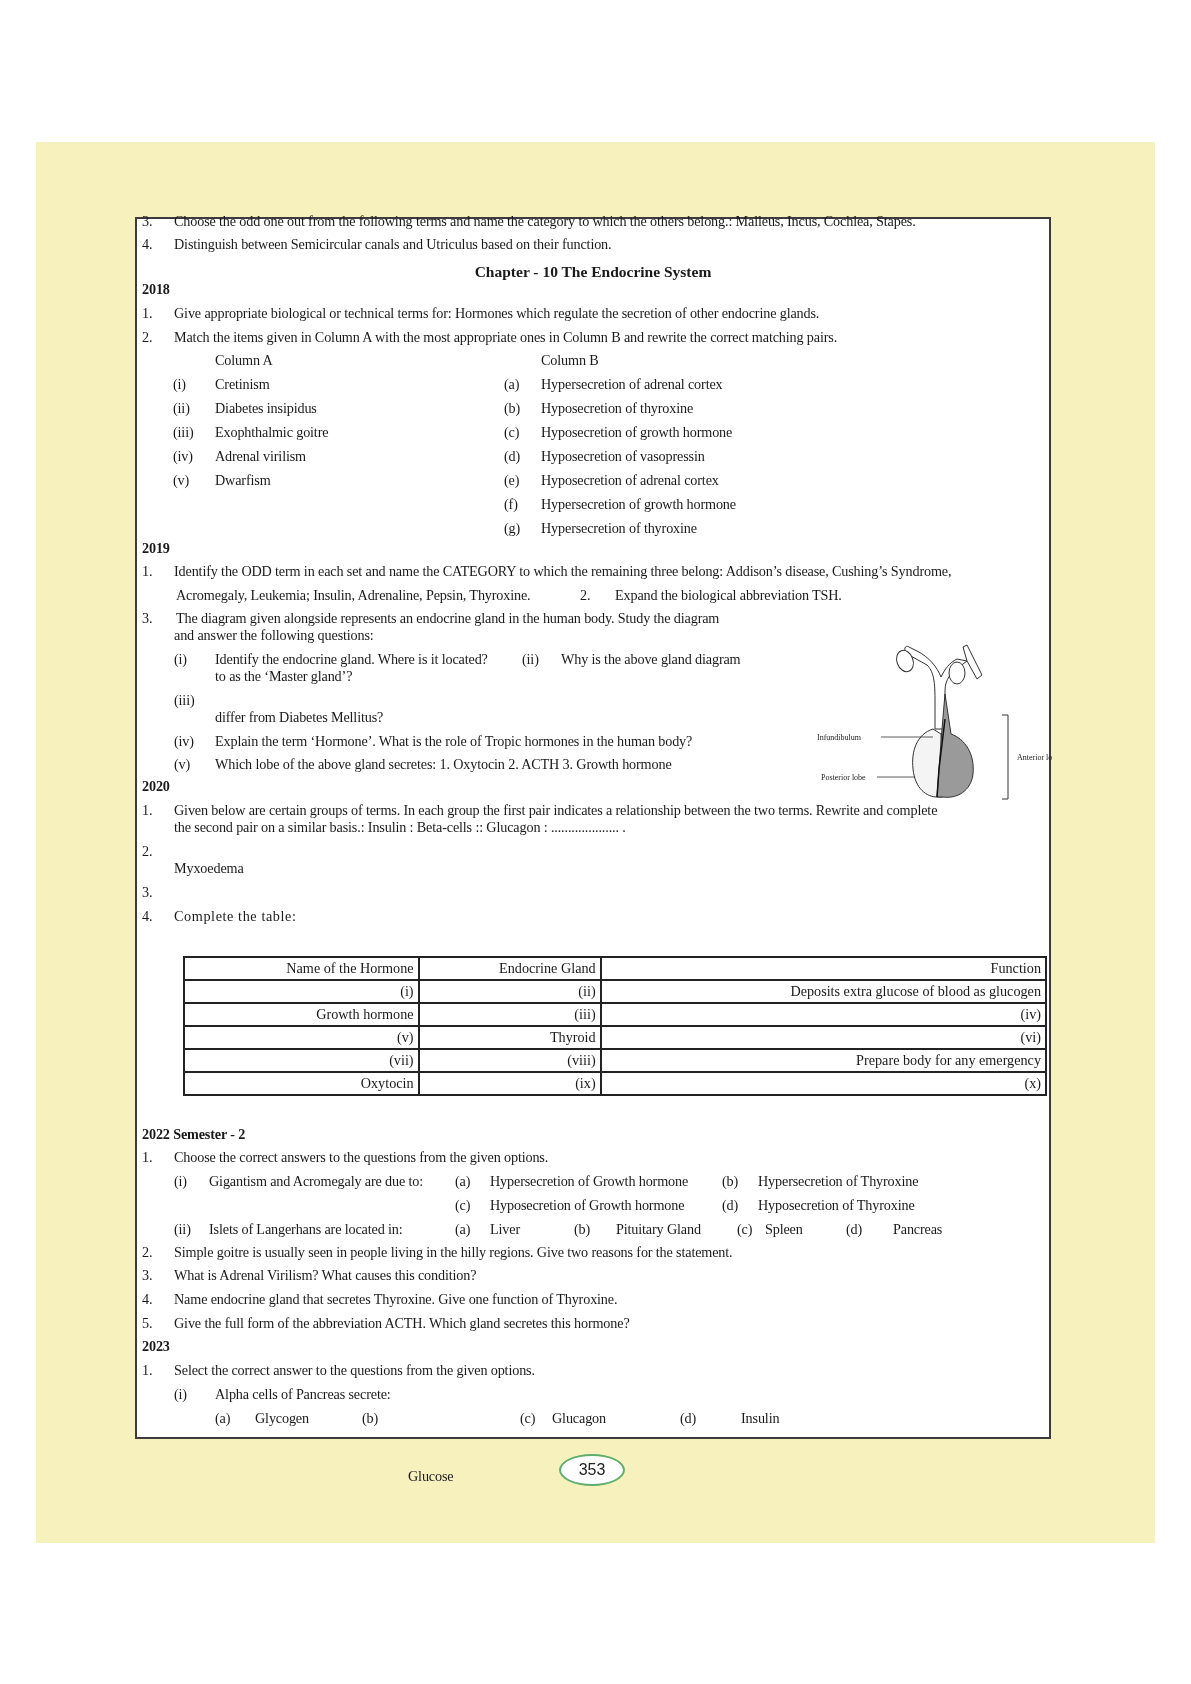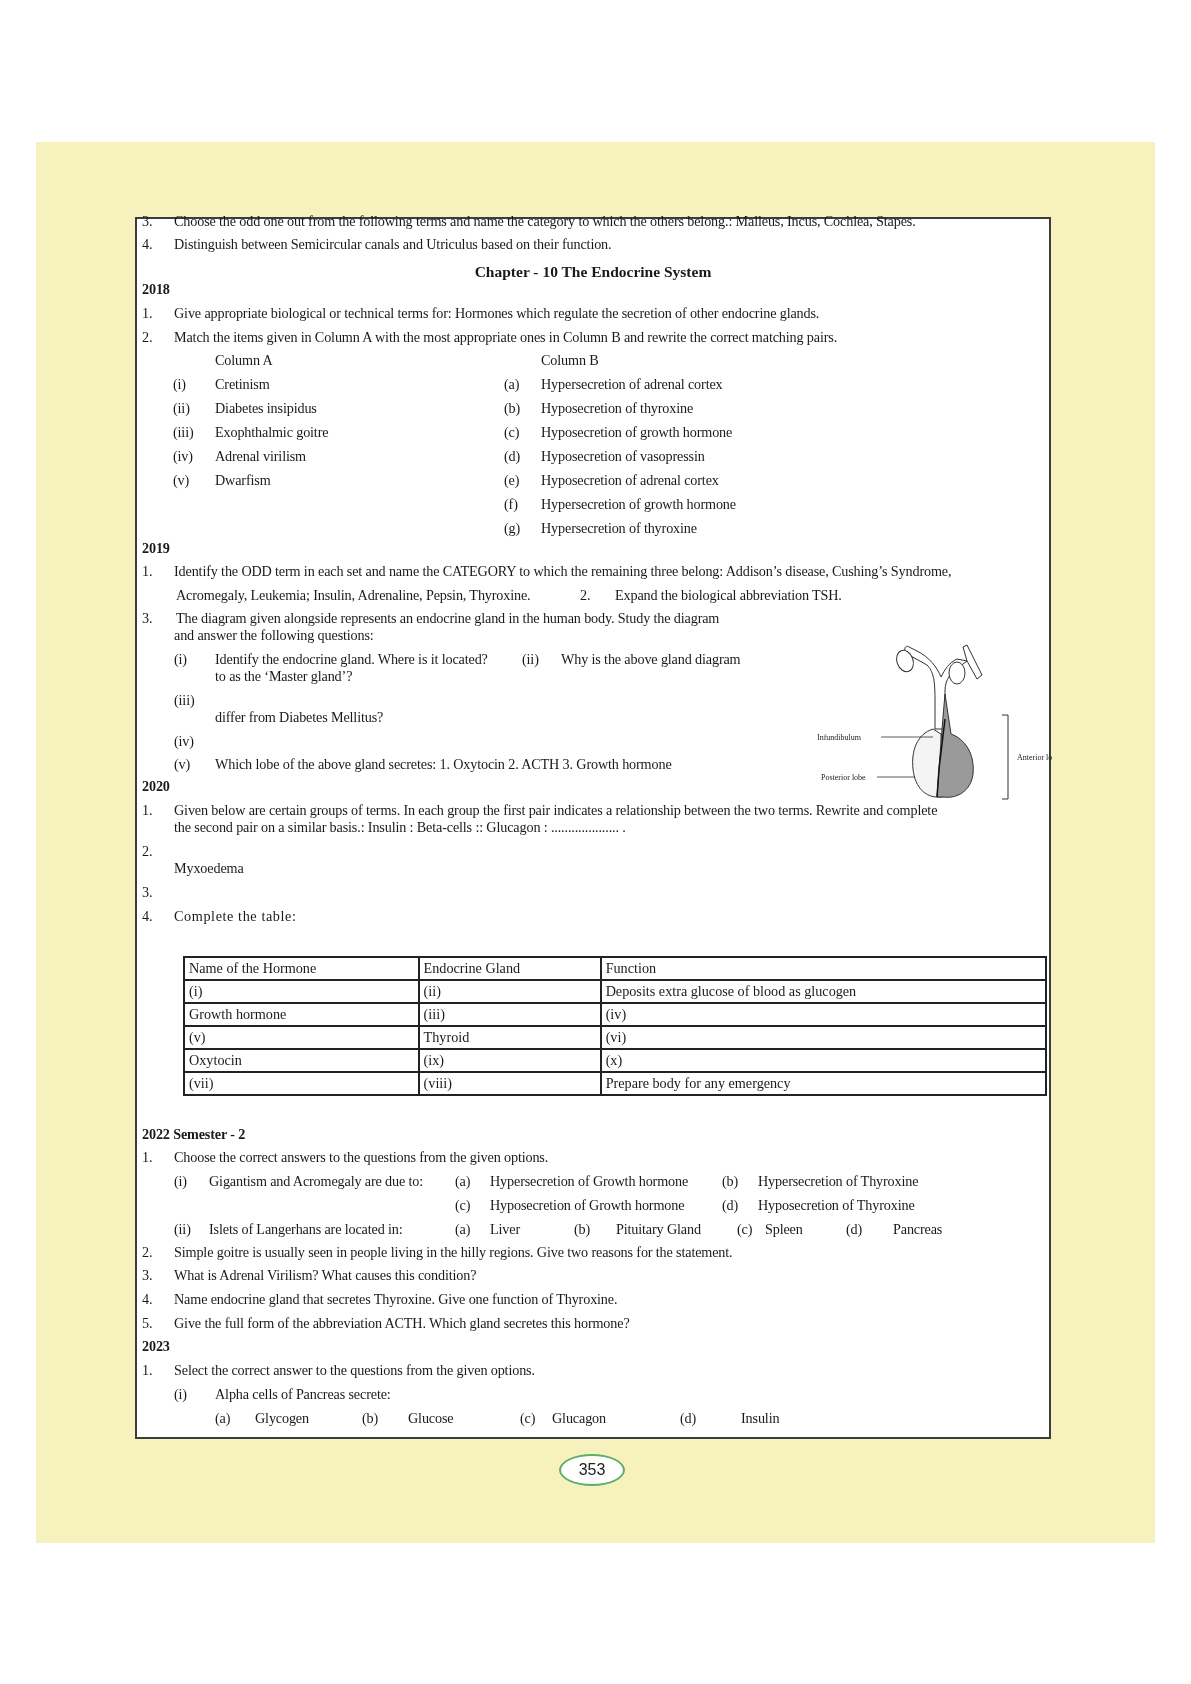--- a/index.html
+++ b/index.html
@@ -4,21 +4,21 @@
 <style>
   html, body { margin:0; padding:0; }
   body { width:1191px; height:1684px; background:#ffffff; position:relative; font-family:"Liberation Serif", "DejaVu Serif", serif; color:#1a1a1a; }
   .page-bg { position:absolute; left:36px; top:142px; width:1119px; height:1401px; background:#f7f1bd; }
   .box { position:absolute; left:135px; top:217px; width:916px; height:1222px; background:#ffffff; border:2px solid #3c3c3c; box-sizing:border-box; }
   .ln { position:absolute; font-size:14.2px; line-height:17px; white-space:nowrap; letter-spacing:-0.15px; }
   .num { position:absolute; font-size:14.2px; line-height:17px; }
   .bold { font-weight:bold; }
   .chapter { position:absolute; left:0; width:100%; text-align:center; font-weight:bold; font-size:15.5px; }
   table.ct { position:absolute; left:46px; top:737px; width:864px; border-collapse:collapse; font-size:14.2px; }
-  table.ct td { border:2px solid #222; text-align:left; height:21px; padding:0 4px; }
+  table.ct td { border:2px solid #222; text-align:right; height:21px; padding:0 4px; }
   .pagenum { position:absolute; left:559px; top:1454px; width:66px; height:32px; border:2px solid #5cae6a; border-radius:50%; background:#fff; box-sizing:border-box; text-align:center; line-height:28px; font-family:"Liberation Sans", sans-serif; font-size:16px; color:#222; }
   .diagram { position:absolute; left:680px; top:420px; width:235px; height:170px; }
   .dlabel { font-family:"Liberation Serif", serif; font-size:8px; fill:#222; }
 </style>
 </head>
 <body>
 
 <div class="page-bg"></div>
 
 <div class="box">
@@ -79,20 +79,21 @@
   <span class="ln" style="left:37px;top:432px">(i)</span>
   <span class="ln" style="left:78px;top:432px">Identify the endocrine gland. Where is it located?</span>
   <span class="ln" style="left:385px;top:432px">(ii)</span>
   <span class="ln" style="left:424px;top:432px">Why is the above gland diagram</span>
   <span class="ln" style="left:78px;top:449px">to as the ‘Master gland’?</span>
 
   <span class="ln" style="left:37px;top:473px">(iii)</span>
   <span class="ln" style="left:78px;top:490px">differ from Diabetes Mellitus?</span>
 
   <span class="ln" style="left:37px;top:514px">(iv)</span>
+  <span class="ln" style="left:78px;top:514px">Explain the term ‘Hormone’. What is the role of Tropic hormones in the human body?</span>
   <span class="ln" style="left:37px;top:537px">(v)</span>
   <span class="ln" style="left:78px;top:537px">Which lobe of the above gland secretes: 1.  Oxytocin     2.   ACTH      3.  Growth hormone</span>
 
   <svg class="diagram" viewBox="0 0 235 170">
 
     <path d="M92,8 C88,5 85,12 92,16 L110,26 C116,32 118,40 118,60 L118,90 L128,90 L128,52 C128,40 134,34 142,28 L150,22 L160,40 L165,36 L150,6 L146,8 L150,22 L140,20 C132,24 128,30 124,38 C120,28 112,18 100,12 Z" fill="#fff" stroke="#333" stroke-width="1"></path>
     <ellipse cx="88" cy="22" rx="8" ry="11" fill="#fff" stroke="#333" stroke-width="1" transform="rotate(-20 88 22)"></ellipse>
     <ellipse cx="140" cy="34" rx="8" ry="11" fill="#fff" stroke="#333" stroke-width="1"></ellipse>
 
     <path d="M116,90 C100,95 94,112 96,130 C98,150 110,158 120,158 L126,158 L124,95 Z" fill="#f4f4f4" stroke="#333" stroke-width="1"></path>
@@ -137,28 +138,28 @@
       <td>Growth hormone</td>
       <td>(iii)</td>
       <td>(iv)</td>
     </tr>
     <tr>
       <td>(v)</td>
       <td>Thyroid</td>
       <td>(vi)</td>
     </tr>
     <tr>
+      <td>(vii)</td>
+      <td>(viii)</td>
+      <td>Prepare body for any emergency</td>
+    </tr>
+    <tr>
       <td>Oxytocin</td>
       <td>(ix)</td>
       <td>(x)</td>
-    </tr>
-    <tr>
-      <td>(vii)</td>
-      <td>(viii)</td>
-      <td>Prepare body for any emergency</td>
     </tr>
   </tbody>
     </table>
 
   <span class="ln bold" style="left:5px;top:907px">2022 Semester - 2</span>
   <span class="num" style="left:5px;top:930px">1.</span>
   <span class="ln" style="left:37px;top:930px">Choose the correct answers to the questions from the given options.</span>
 
   <span class="ln" style="left:37px;top:954px">(i)</span>
   <span class="ln" style="left:72px;top:954px">Gigantism and Acromegaly are due to:</span>
@@ -193,20 +194,20 @@
 
   <span class="ln bold" style="left:5px;top:1119px">2023</span>
   <span class="num" style="left:5px;top:1143px">1.</span>
   <span class="ln" style="left:37px;top:1143px">Select the correct answer to the questions from the given options.</span>
   <span class="ln" style="left:37px;top:1167px">(i)</span>
   <span class="ln" style="left:78px;top:1167px">Alpha cells of Pancreas secrete:</span>
 
   <span class="ln" style="left:78px;top:1191px">(a)</span>
   <span class="ln" style="left:118px;top:1191px">Glycogen</span>
   <span class="ln" style="left:225px;top:1191px">(b)</span>
-  <span class="ln" style="left:271px;top:1191px">Glucose</span>
+  <span class="ln" style="left:271px;top:1249px">Glucose</span>
   <span class="ln" style="left:383px;top:1191px">(c)</span>
   <span class="ln" style="left:415px;top:1191px">Glucagon</span>
   <span class="ln" style="left:543px;top:1191px">(d)</span>
   <span class="ln" style="left:604px;top:1191px">Insulin</span>
 </div>
 
 <div class="pagenum">353</div>
 
 </body></html>

